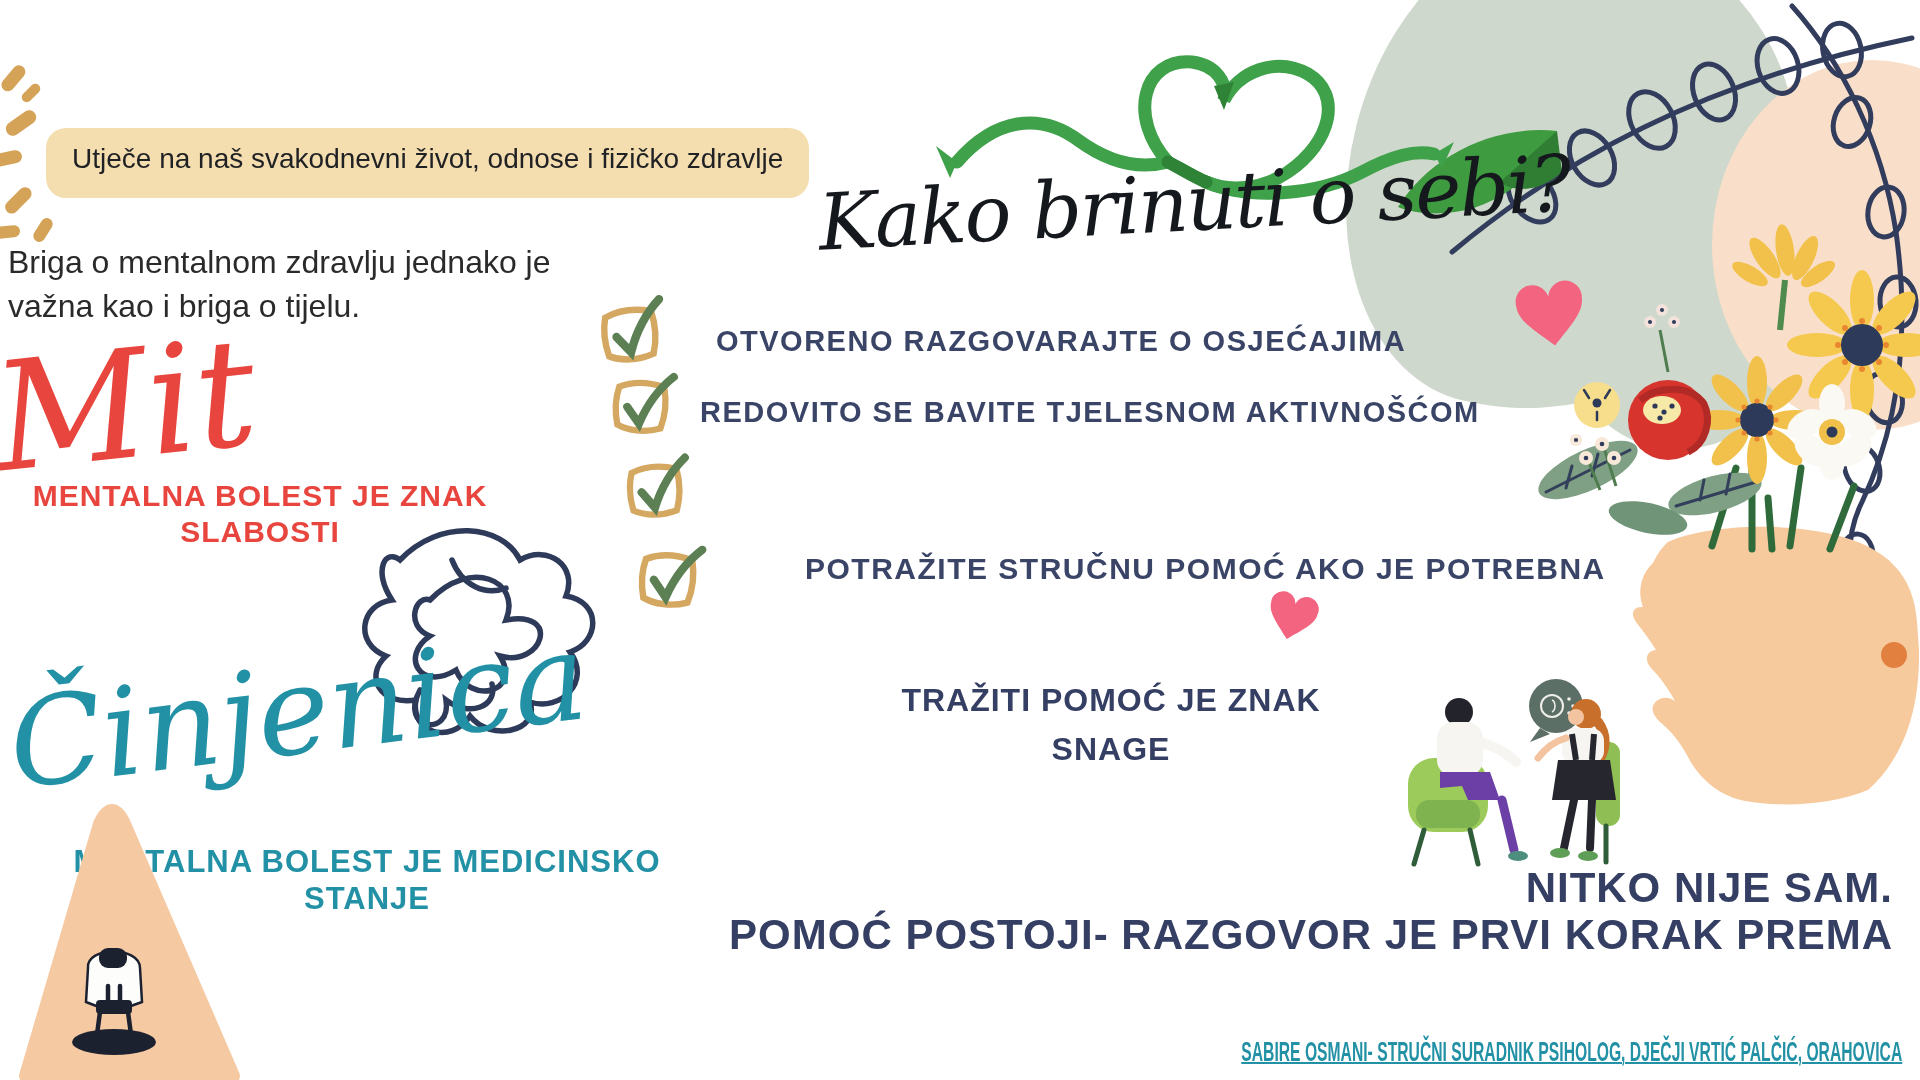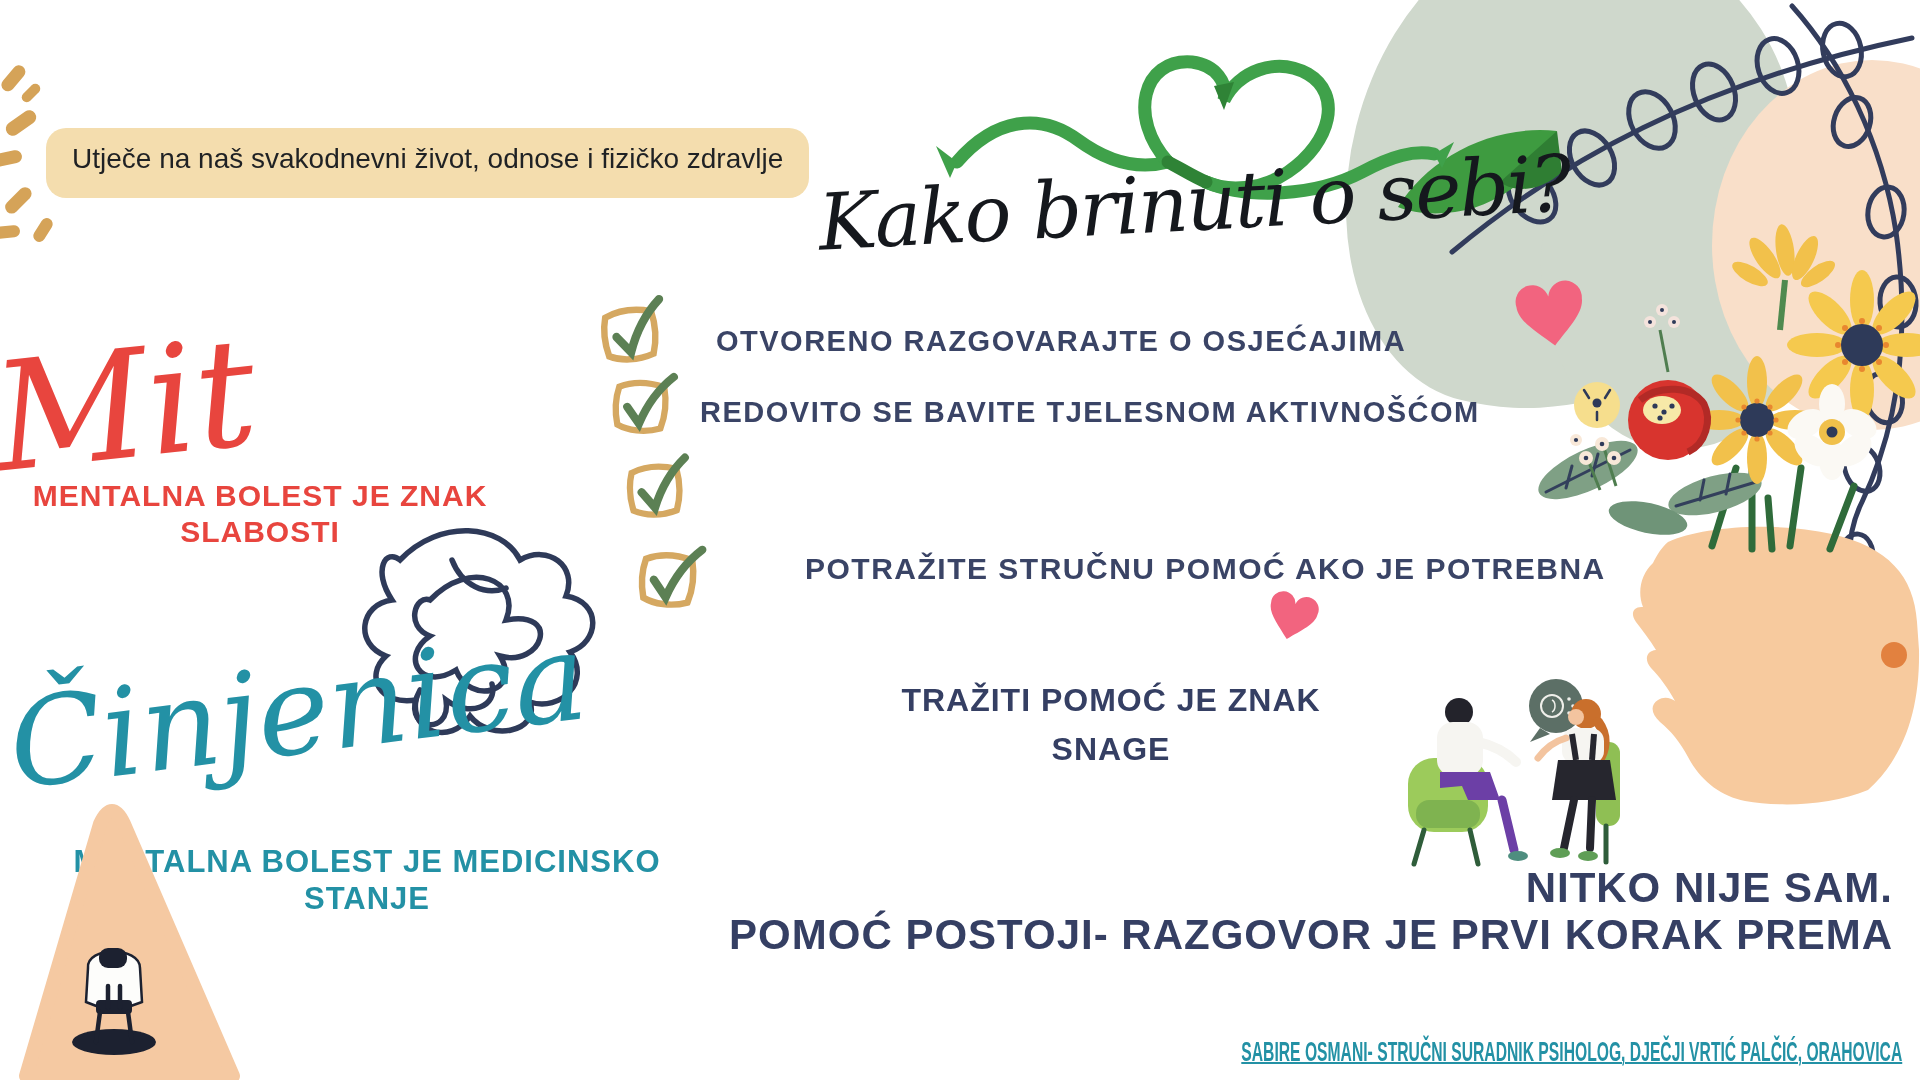--- a/index.html
+++ b/index.html
@@ -96,20 +96,24 @@
       <rect x="4" y="116" width="34" height="14" rx="7" transform="rotate(-35 21 123)"></rect>
       <rect x="-8" y="152" width="30" height="13" rx="6.5" transform="rotate(-12 7 158)"></rect>
       <rect x="2" y="194" width="32" height="13" rx="6.5" transform="rotate(-45 18 200)"></rect>
       <rect x="-8" y="226" width="28" height="12" rx="6" transform="rotate(-6 6 232)"></rect>
       <rect x="30" y="224" width="26" height="12" rx="6" transform="rotate(-58 43 230)"></rect>
       <rect x="20" y="88" width="22" height="10" rx="5" transform="rotate(-45 31 93)"></rect>
     </g>
   </svg>
 
   <div class="abs subtitle-pill">Utječe na naš svakodnevni život, odnose i fizičko zdravlje</div>
+  <div class="abs intro">
+    <div>Briga o mentalnom zdravlju jednako je</div>
+    <div>važna kao i briga o tijelu.</div>
+  </div>
 
   <div class="abs script mit">Mit</div>
   <div class="abs myth-text">MENTALNA BOLEST JE ZNAK SLABOSTI</div>
 
   <svg class="abs" style="left:355px;top:515px;" width="240" height="230" viewBox="355 515 240 230">
     <g fill="none" stroke="#2E3A59" stroke-width="5.5" stroke-linecap="round">
       <path d="M400,560 C440,518 502,524 520,560 C548,544 578,566 566,596 C602,602 600,642 570,652 C592,682 560,712 530,702 C540,732 490,742 470,716 C450,746 410,732 416,700 C380,706 364,676 386,656 C354,644 360,604 392,600 C372,570 386,548 400,560 Z"></path>
       <path d="M430,600 C470,558 522,580 506,620 C562,610 542,668 500,656 C522,692 470,706 456,670 C420,692 400,656 430,636 C404,626 416,594 430,600 Z"></path>
       <path d="M420,690 C398,730 452,738 446,700 C470,718 498,706 492,684"></path>
       <path d="M452,560 C462,586 486,596 506,588"></path>

